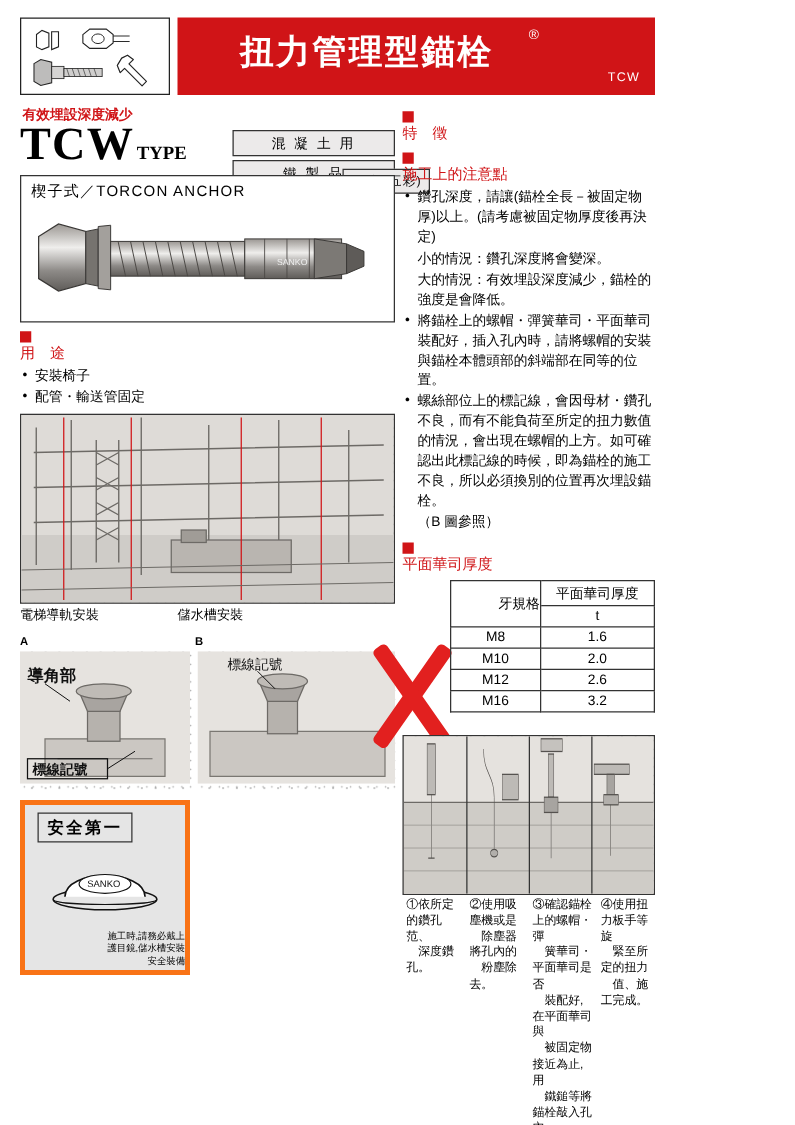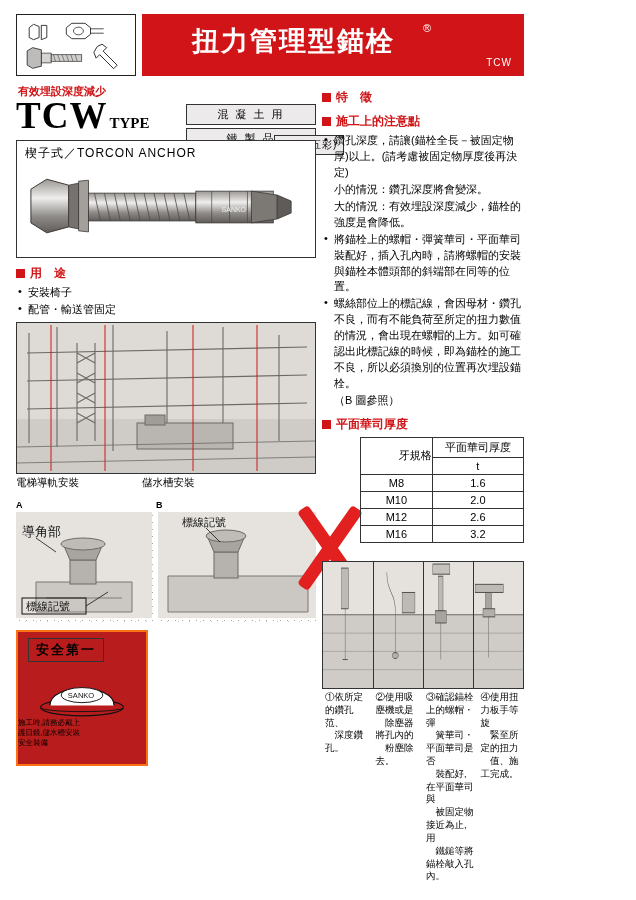--- a/index.html
+++ b/index.html
@@ -162,24 +162,25 @@
   }
   .anchor-box .cap {
     position: absolute;
     left: 8px; top: 4px;
     font-size: 12px;
     letter-spacing: 1px;
   }
 
   .sec-head {
     font-size: 12px;
-    font-weight: bold;
+    font-weight: normal;
     margin: 7px 0 3px 0;
     display: flex;
-    align-items: center;
+    align-items: flex-start;
+    flex-direction: column;
   }
   .sec-head .sq {
     width: 9px; height: 9px;
     background: #d01417;
     display: inline-block;
     margin-right: 5px;
   }
   .sec-head.red { color: #d01417; }
 
   .bullets {
@@ -210,49 +211,49 @@
     position: relative;
     overflow: hidden;
     background: #e6e4e2;
   }
   .photo-cap-row {
     display: flex;
     font-size: 10.5px;
     margin-top: 2px;
   }
   .photo-cap-row span:first-child { width: 126px; }
-  .ph-a { width: 138px; }
+  .ph-a { width: 138px; font-weight: bold; }
   .ph-b { width: 160px; margin-left: 2px; }
   .ph-out-label {
     font-size: 9px;
     font-weight: bold;
   }
 
   
   .safety {
-    border: 2px solid #f97316;
+    border: 4px solid #f97316;
     width: 128px;
     height: 132px;
     margin-top: 8px;
     position: relative;
-    background: #b91c1c;
+    background: #e5e5e5;
   }
   .safety .title {
     position: absolute;
     left: 10px; top: 6px;
     border: 1px solid #333;
     font-size: 13px;
     padding: 2px 7px;
     letter-spacing: 2px;
     font-weight: bold;
   }
   .safety .note {
     position: absolute;
-    left: 0; right: 0; bottom: 16px;
-    text-align: left;
+    left: 0; right: 0; bottom: 2px;
+    text-align: right;
     font-size: 7.5px;
     line-height: 1.35;
   }
 
   
   .table-wrap {
     margin-top: 4px;
     margin-left: 38px;
   }
   table.spec {

